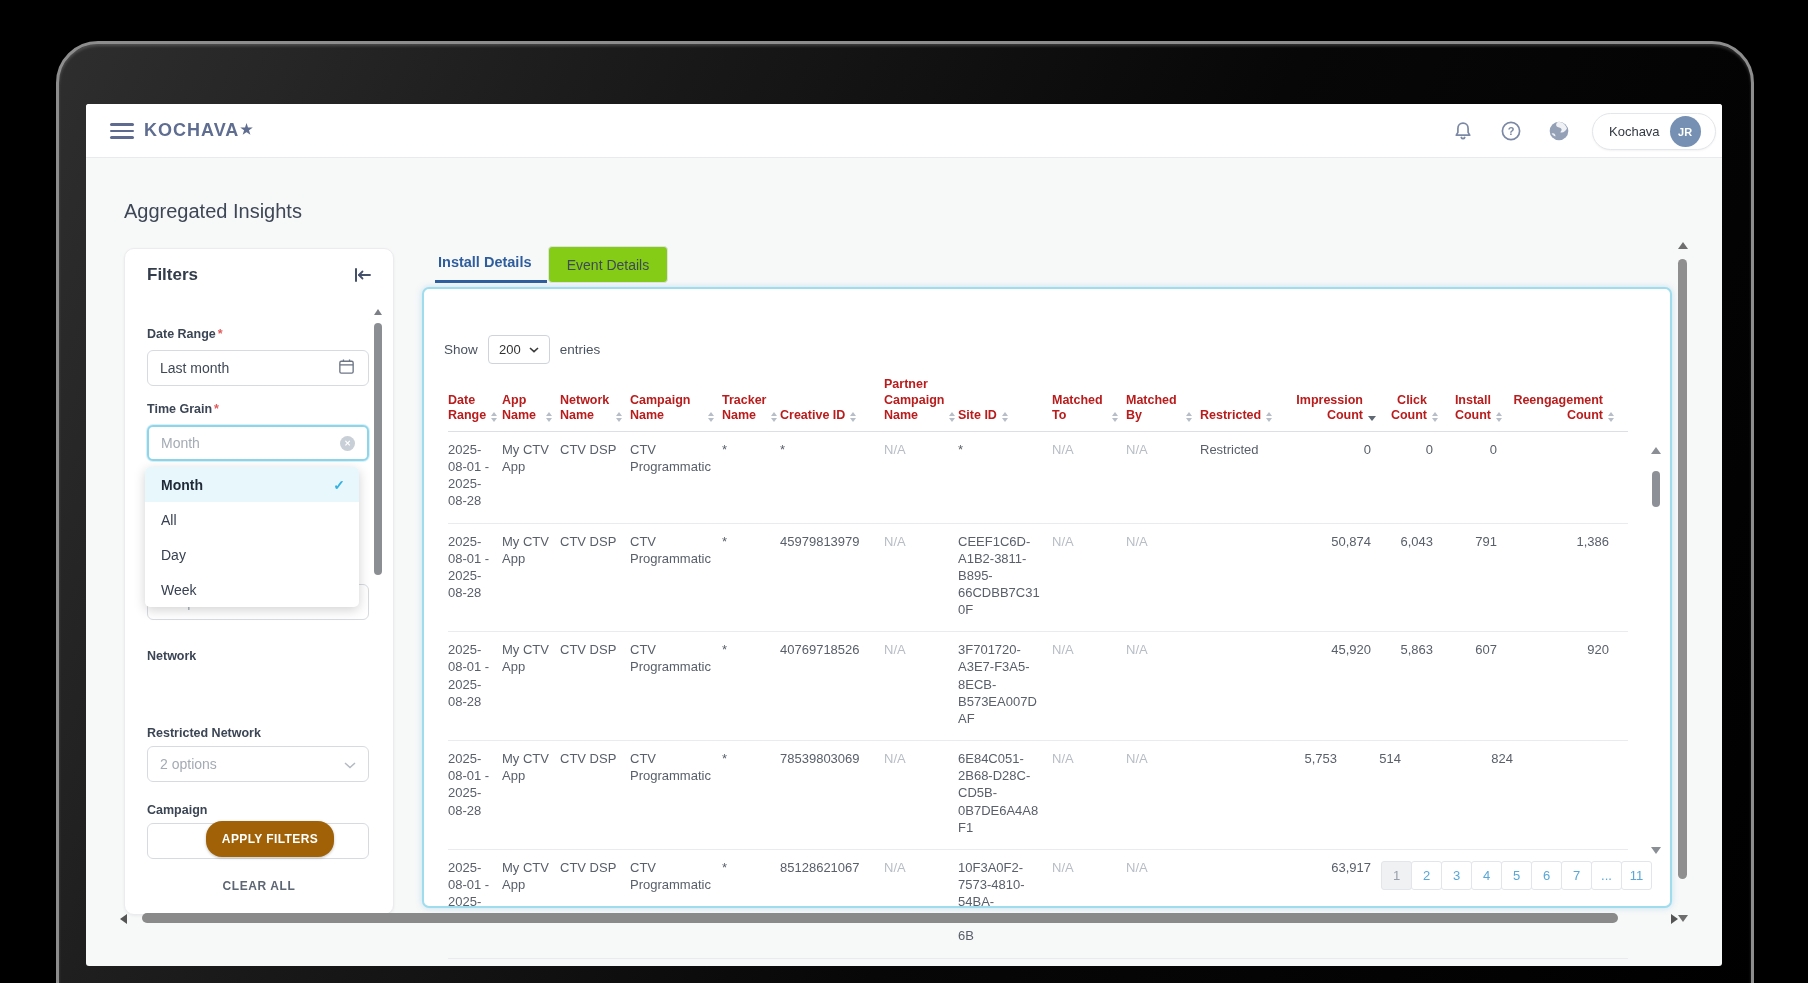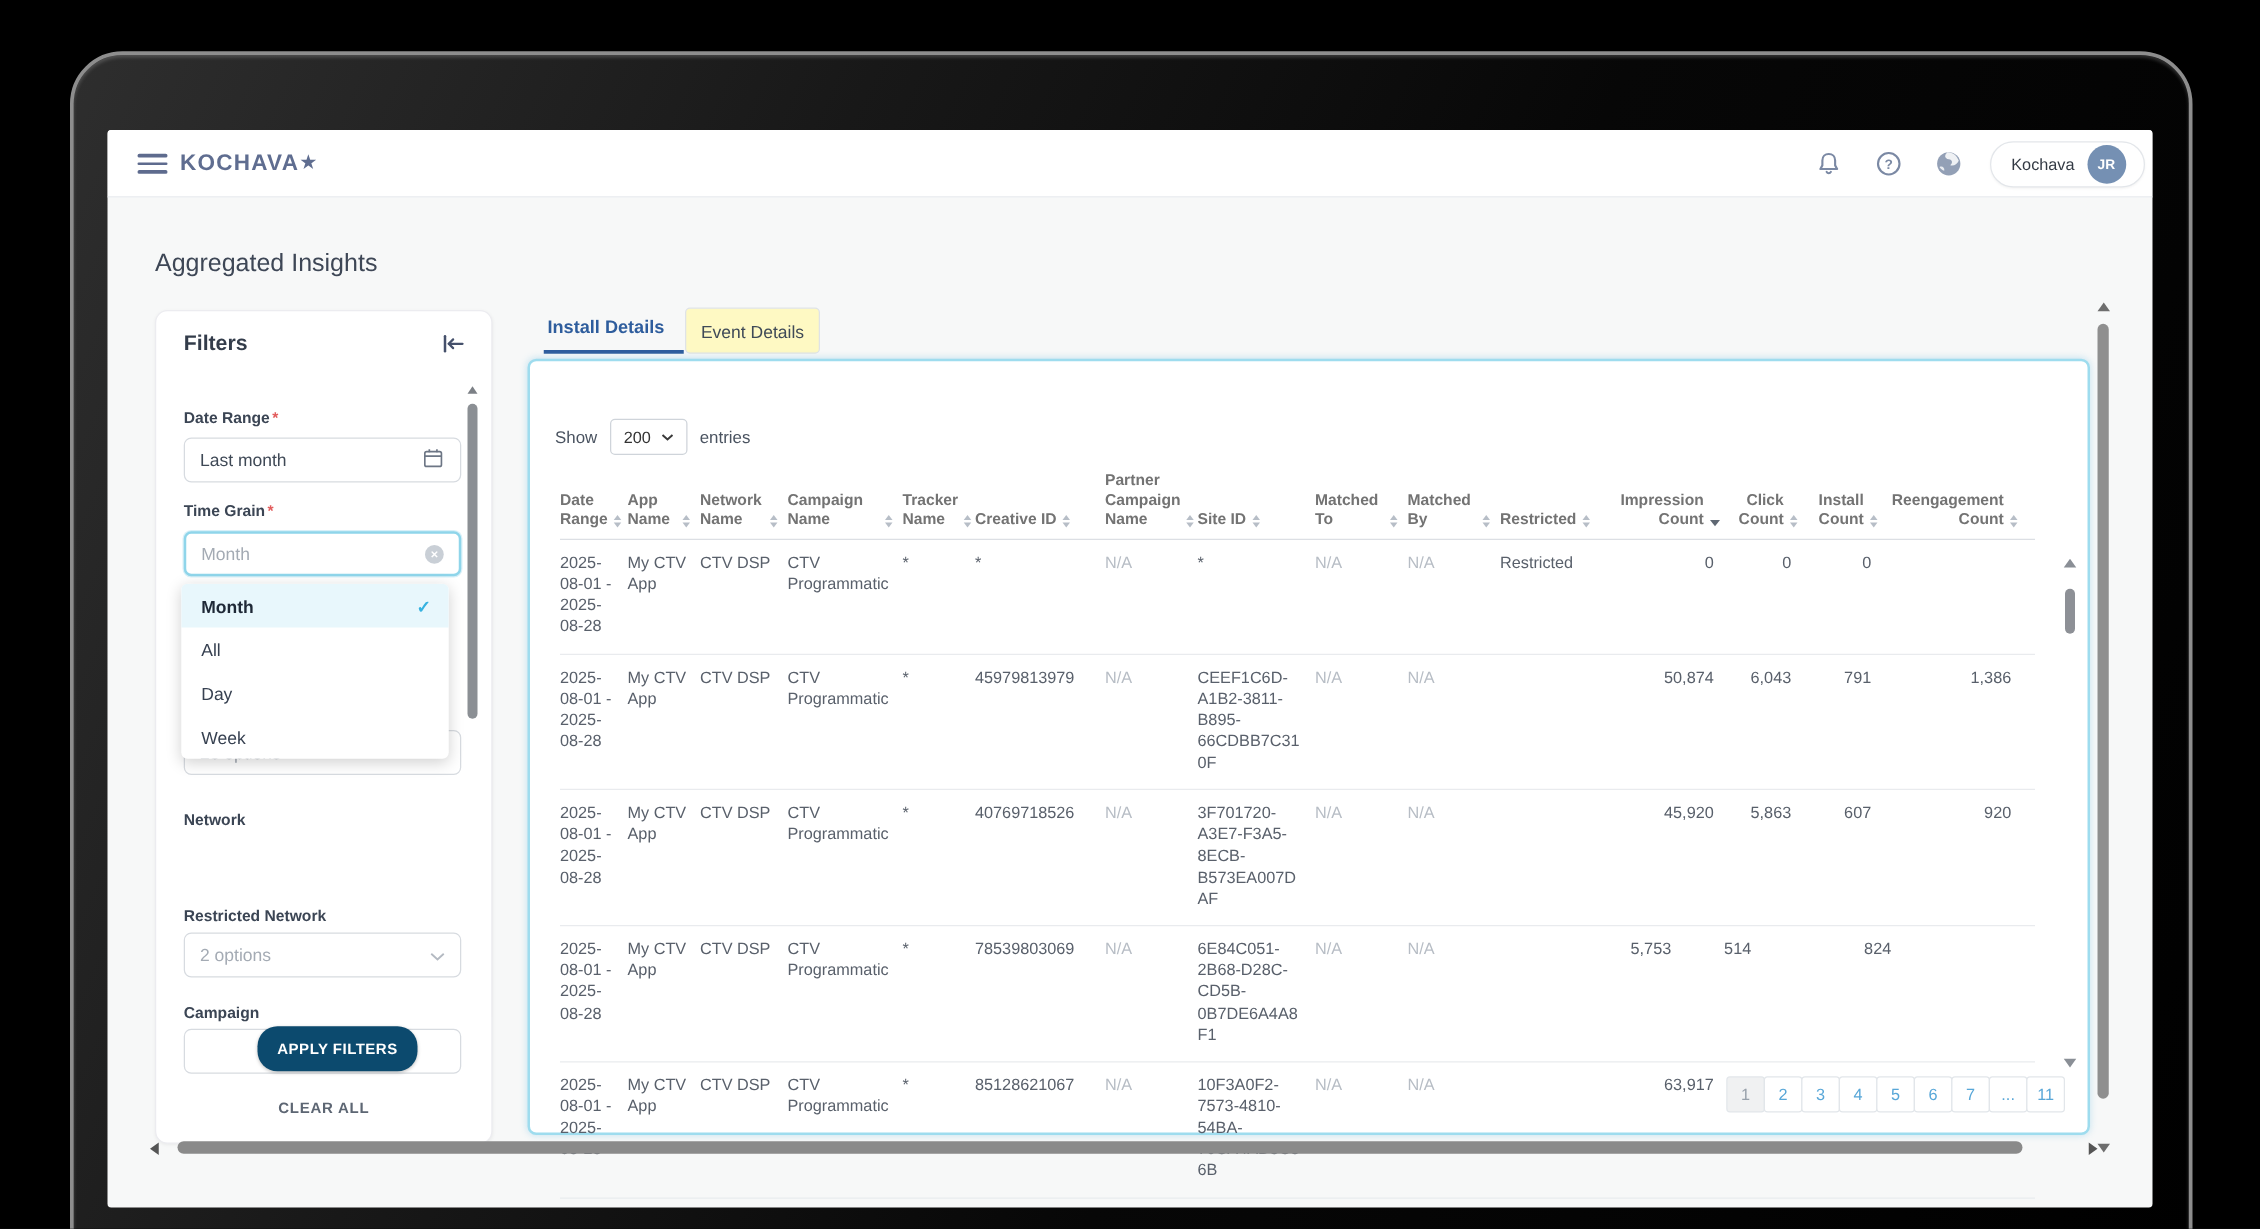--- a/index.html
+++ b/index.html
@@ -53,47 +53,47 @@
   .dropdown { position:absolute; left:20px; top:218px; width:214px; background:#fff;
               border-radius:5px; box-shadow:0 3px 12px rgba(0,0,0,.18); z-index:6; overflow:hidden; }
   .dd-item { height:35px; display:flex; align-items:center; justify-content:space-between;
              padding:0 14px 0 16px; font-size:14px; color:#374151; cursor:pointer; }
   .dd-item.selected { background:#e8f7fc; font-weight:700; color:#1f2937; }
   .dd-item .check { color:#35b2e0; font-weight:700; font-size:14px; }
   .panel-scrollbar { position:absolute; right:10px; top:60px; width:9px; height:286px; }
   .panel-scrollbar .thumb { position:absolute; top:14px; left:0; width:8px; height:252px;
                             background:#8b8f94; border-radius:4px; cursor:pointer; }
   .apply-btn { position:absolute; left:81px; top:572px; width:128px; height:36px; z-index:4;
-               background:#0c4a6e; color:#fff; border:none; border-radius:16px; font-size:12px;
+               background:#a16207; color:#fff; border:none; border-radius:16px; font-size:12px;
                font-weight:700; letter-spacing:.4px; cursor:pointer;
                font-family:"Liberation Sans", sans-serif; box-shadow:0 1px 3px rgba(0,0,0,.25); }
   .clear-btn { position:absolute; left:0; top:630px; width:100%; text-align:center; font-size:12px;
                font-weight:700; letter-spacing:.6px; color:#5d6673; cursor:pointer; }
 
   
   .tab-active { position:absolute; left:352px; top:150px; font-size:14.5px; font-weight:700;
                 color:#2e5d9d; cursor:pointer; }
   .tab-underline { position:absolute; left:349px; top:176px; width:112px; height:3px; background:#2e5d9d; }
-  .tab-inactive { position:absolute; left:462px; top:142px; width:108px; height:37px;
-                  background:#fef9c3; border:1px solid #dfe3e7; border-radius:4px;
+  .tab-inactive { position:absolute; left:462px; top:142px; width:120px; height:37px;
+                  background:#84cc16; border:1px solid #dfe3e7; border-radius:4px;
                   display:flex; align-items:center; justify-content:center; font-size:14px;
                   color:#3f4a57; cursor:pointer; }
 
   
   .details-panel { position:absolute; left:336px; top:183px; width:1250px; height:621px;
                    background:#fff; border:2px solid #9edcee; border-radius:7px;
                    box-shadow:0 0 6px rgba(130,200,230,.45); }
   .show-row { position:absolute; left:20px; top:46px; display:flex; align-items:center; gap:10px;
               font-size:13.5px; color:#4a5360;justify-content:space-between; }
   .pagesize-select { width:62px; height:29px; border:1px solid #cfd4da; border-radius:4px;
                      display:flex; align-items:center; justify-content:center; gap:8px;
                      font-size:13px; color:#333; cursor:pointer; background:#fff; }
   .table-wrap { position:absolute; left:24px; top:88px; width:1180px; }
   .thead { display:flex; align-items:stretch; border-bottom:1px solid #dcdfe4; padding-bottom:7px; }
-  .th { display:flex; align-items:flex-end; font-size:12.5px; font-weight:700; color:#737373;
+  .th { display:flex; align-items:flex-end; font-size:12.5px; font-weight:700; color:#b91c1c;
         line-height:1.25; padding-right:8px; cursor:pointer; }
   .th.align-right { justify-content:flex-end; text-align:right; }
   .sort { display:inline-flex; flex-direction:column; gap:2px; margin-left:5px; margin-bottom:2px; }
   .sort i { display:block; width:0; height:0; border-left:3.5px solid transparent;
             border-right:3.5px solid transparent; }
   .sort .up { border-bottom:4px solid #b7bec7; }
   .sort .dn { border-top:4px solid #b7bec7; }
   .sort-desc { display:inline-block; margin-left:5px; margin-bottom:3px; width:0; height:0;
                border-left:4px solid transparent; border-right:4px solid transparent;
                border-top:5px solid #5f6873; }

